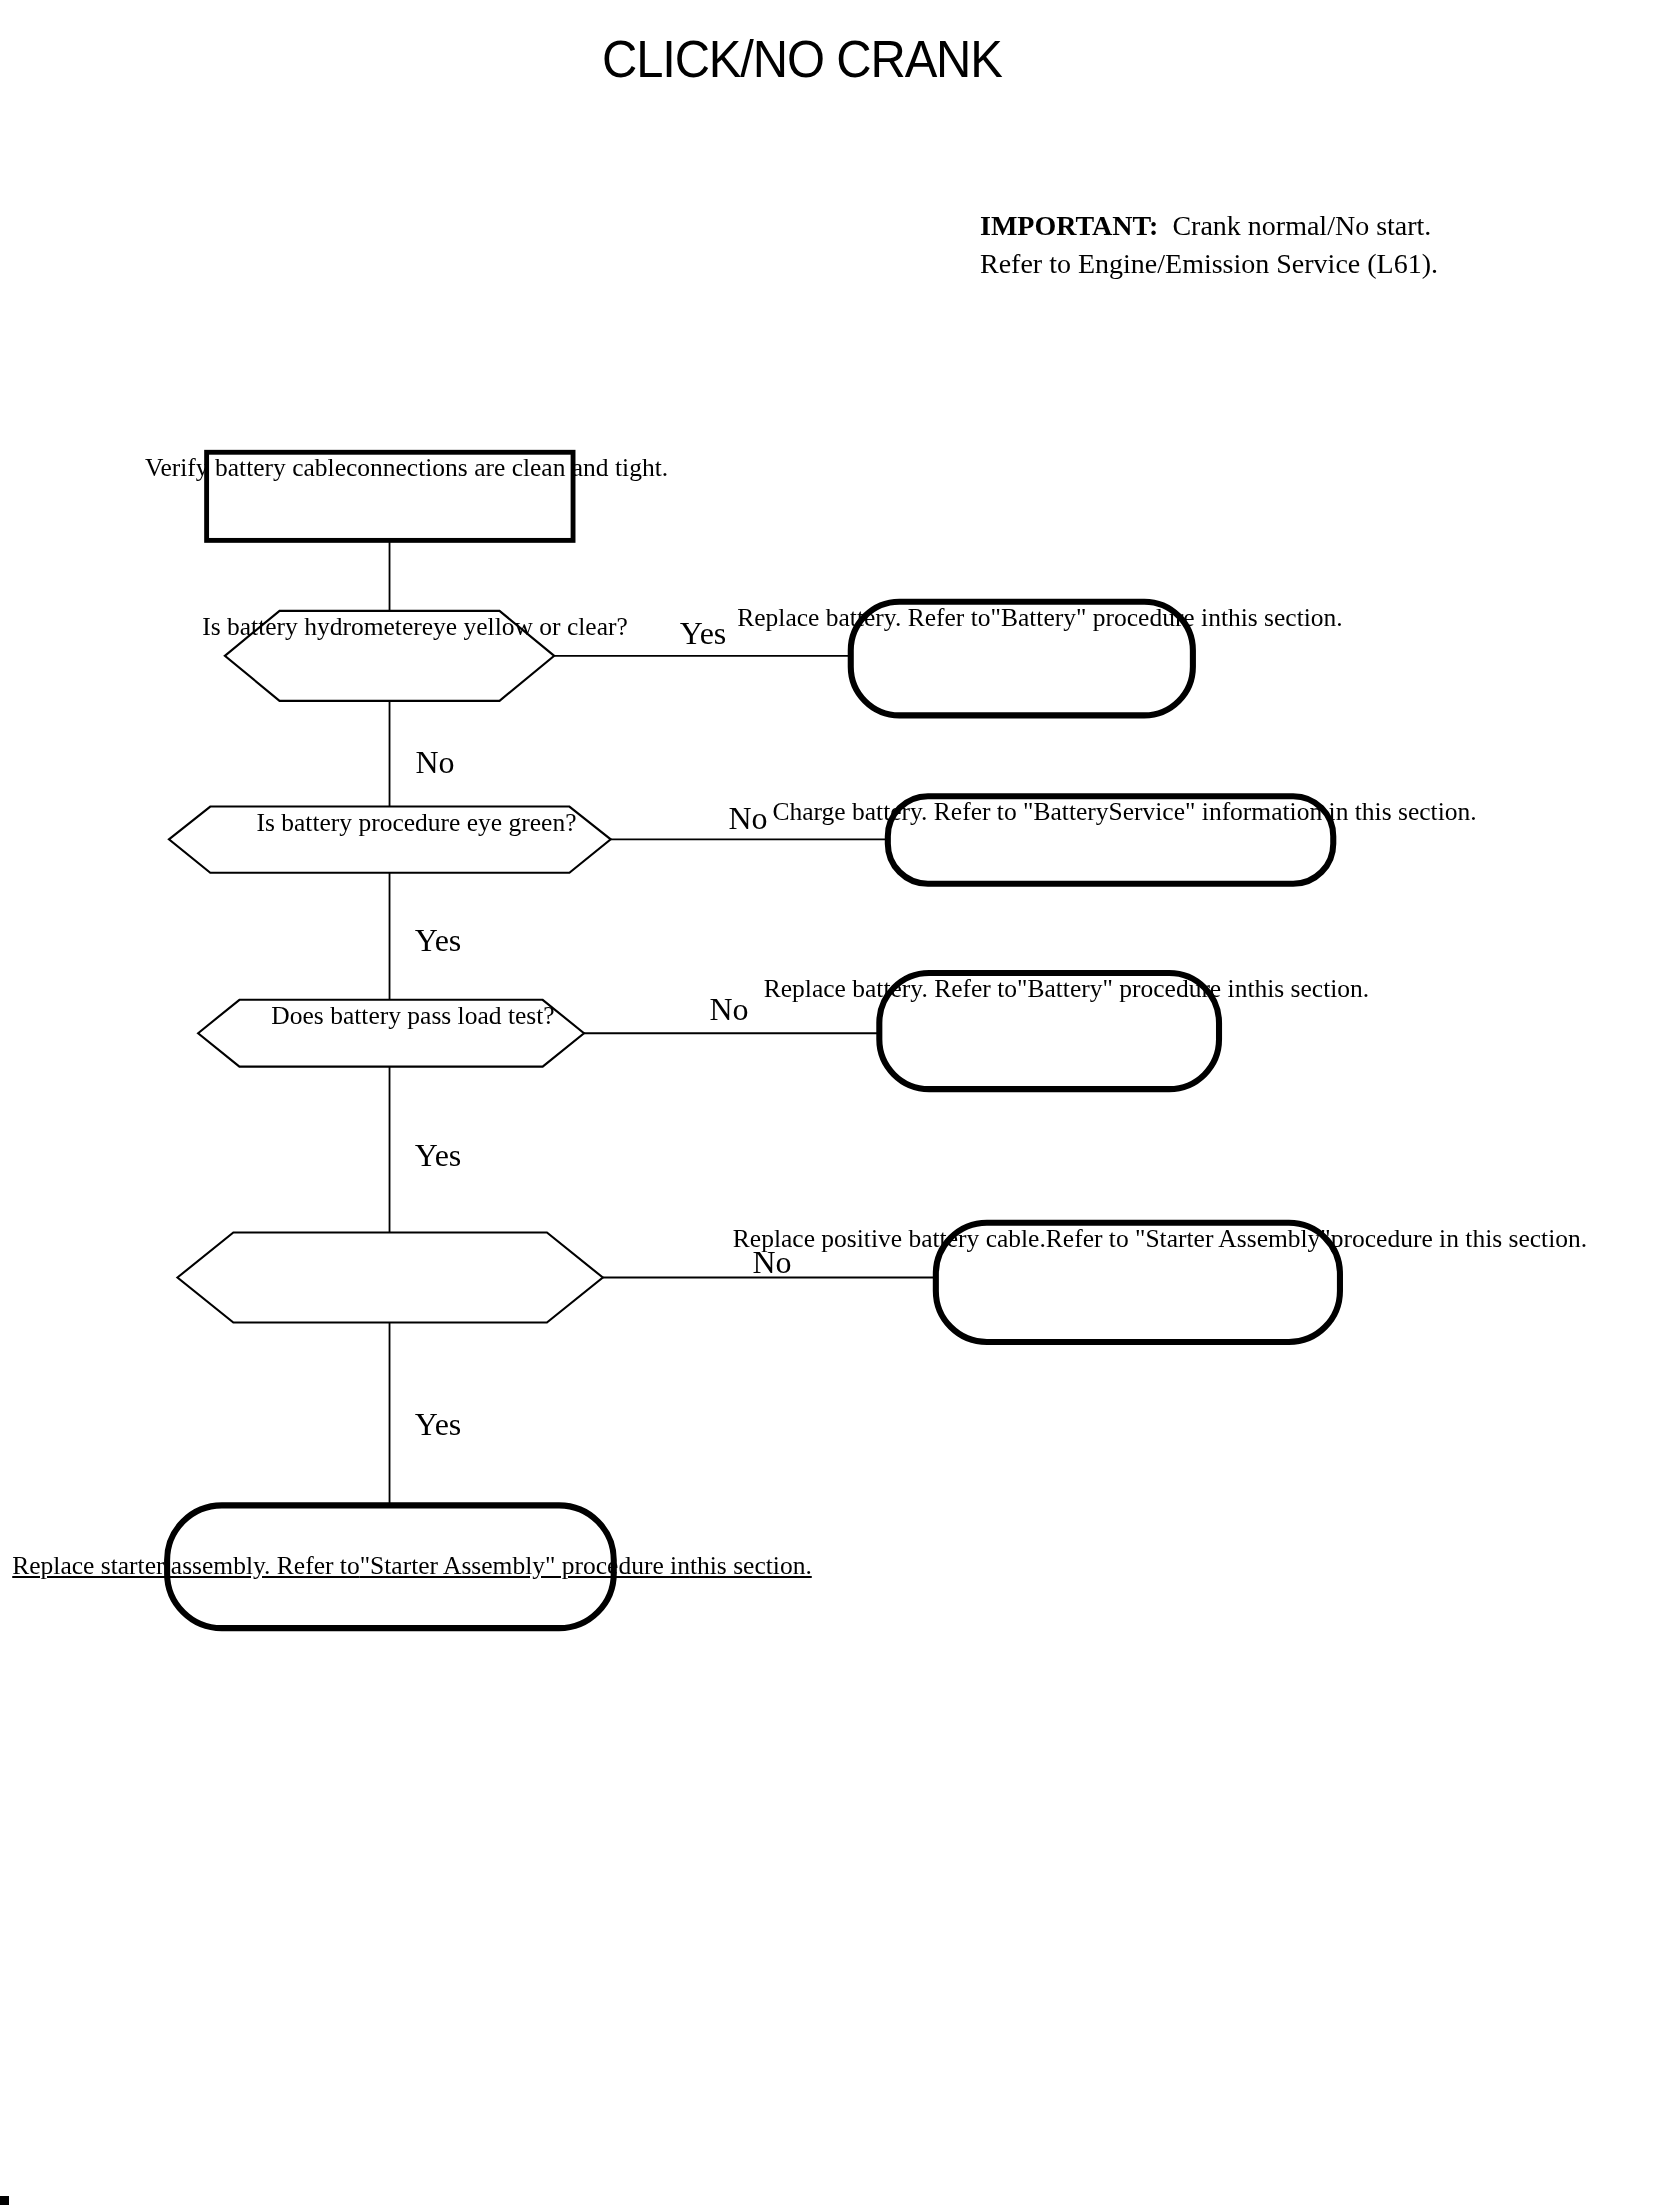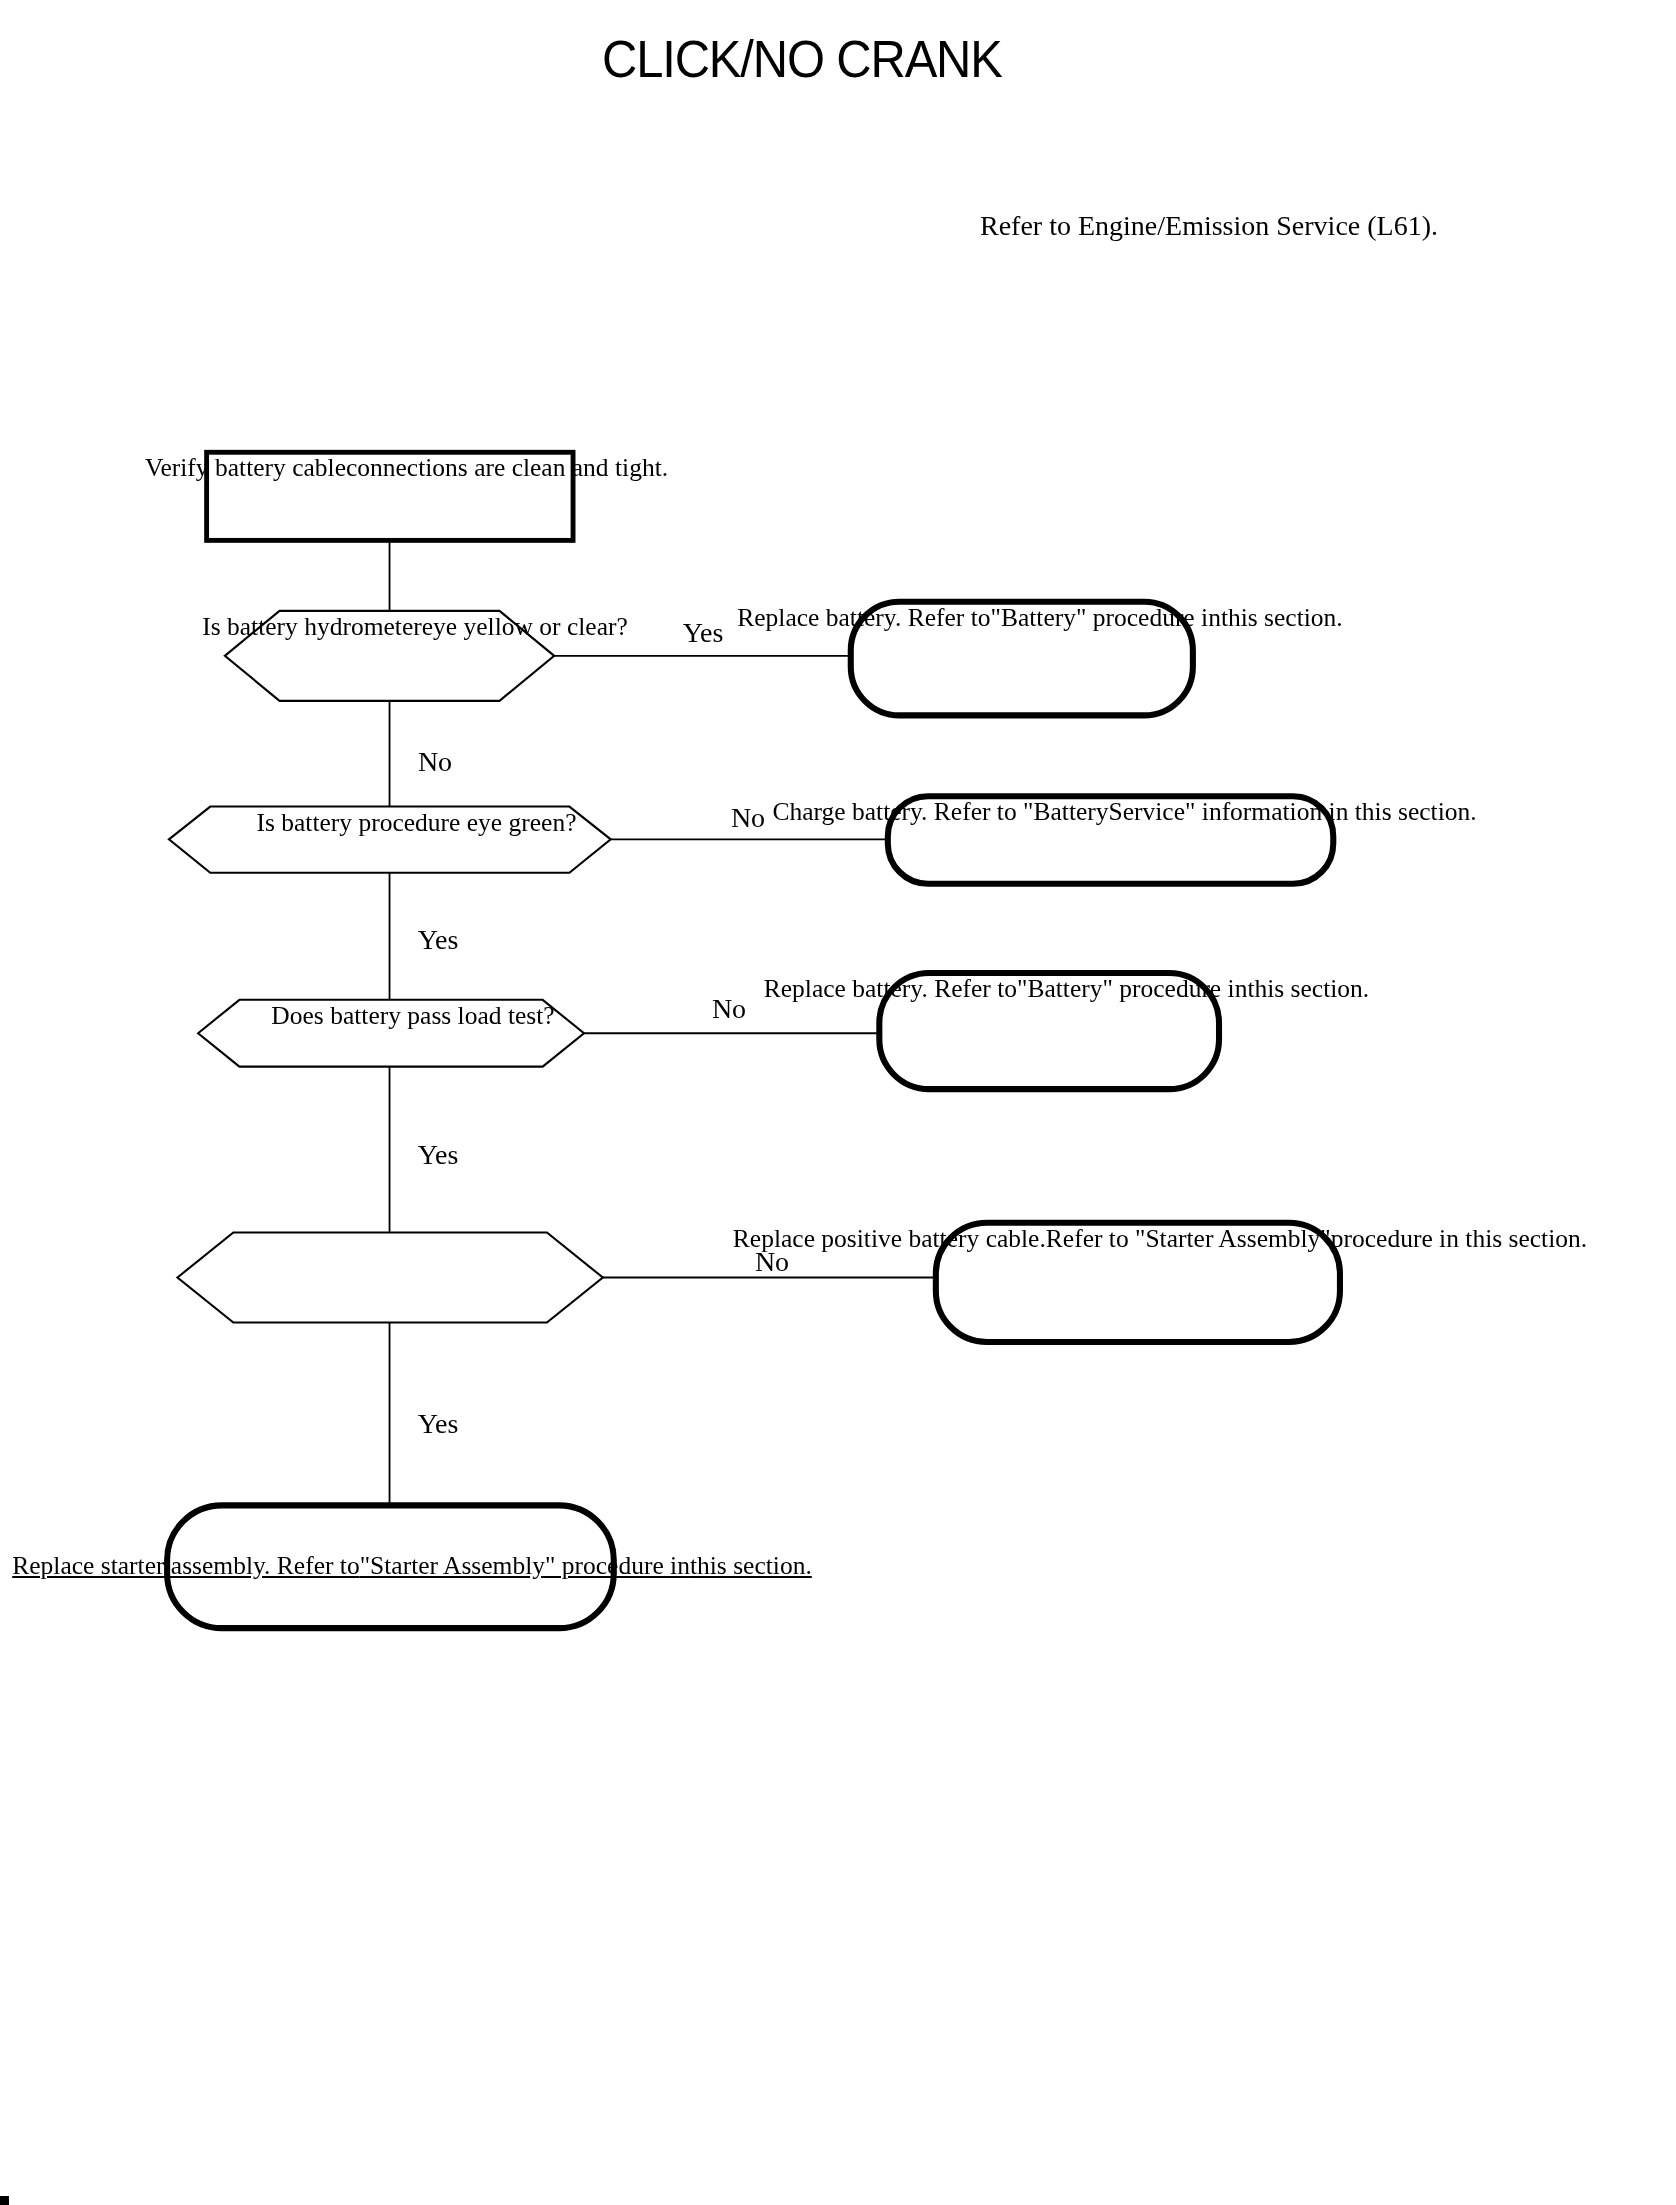--- a/index.html
+++ b/index.html
@@ -38,41 +38,42 @@
     display: flex;
     flex-direction: row;
     justify-content: center;
     font-size: 25.5px;
     line-height: 32px;
     text-align: left;
   }
   .node-text .ln { display: block; white-space: nowrap; }
   .edge-label {
     position: absolute;
-    font-size: 28px;
+    font-size: 32px;
     transform: translate(-50%, -50%);
     white-space: nowrap;
   }
   .scan-artifact {
     position: absolute;
     left: 0px;
     top: 2196px;
     width: 8.5px;
     height: 9.7px;
     background: #000;
   }
 </style>
 </head>
 <body>
 
 <div class="page">
 
   <div class="title">CLICK/NO CRANK</div>
 
   <div class="important">
+    <div><b>IMPORTANT:</b>&nbsp; <span>Crank normal/No start.</span></div>
     <div>Refer to Engine/Emission Service (L61).</div>
   </div>
 
   <svg class="diagram-svg" width="1676" height="2205" viewBox="0 0 2758 3628">
 
     <g stroke="#000" stroke-width="3">
       <line x1="641" y1="889" x2="641" y2="1005"></line>
       <line x1="912" y1="1079" x2="1400" y2="1079"></line>
       <line x1="641" y1="1153" x2="641" y2="1327"></line>
       <line x1="1005" y1="1381" x2="1461" y2="1381"></line>

